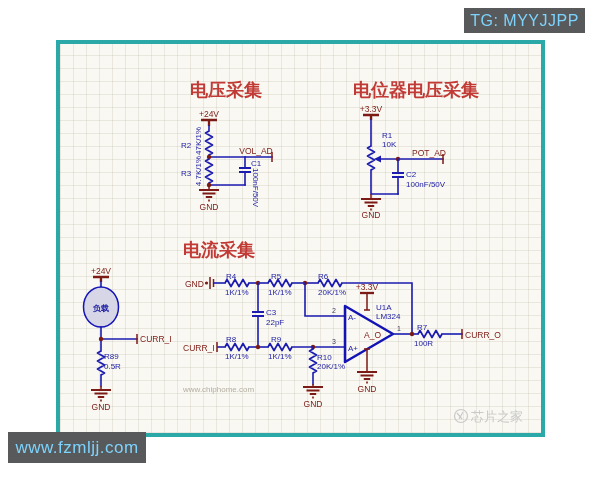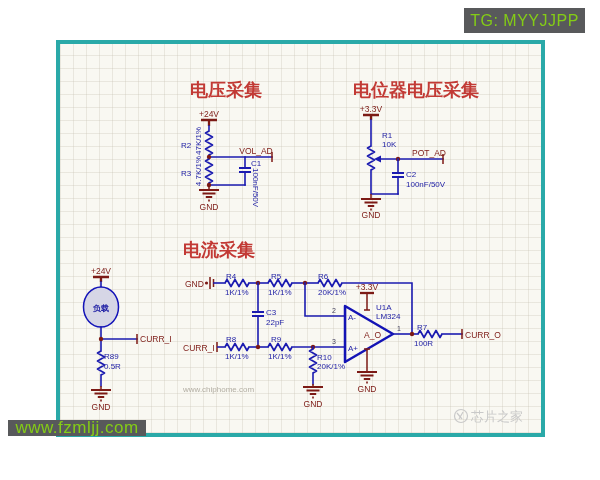--- a/index.html
+++ b/index.html
@@ -3,24 +3,24 @@
 <meta charset="utf-8">
 <style>
   html,body{margin:0;padding:0;background:#fff;}
   #stage{position:relative;width:600px;height:480px;background:#ffffff;overflow:hidden;
          font-family:"Liberation Sans",sans-serif;}
   #frame{position:absolute;left:56px;top:40px;width:489px;height:397px;box-sizing:border-box;
          border:4px solid #2aa9a8;background:#f9f8f2;
          background-image:
            repeating-linear-gradient(0deg, rgba(196,190,175,.30) 0 1px, transparent 1px 13px),
            repeating-linear-gradient(90deg, rgba(196,190,175,.30) 0 1px, transparent 1px 13px);}
-  .badge{position:absolute;background:#58595b;color:#84cc16;display:flex;align-items:center;
+  .badge{position:absolute;background:#58595b;color:#7dd3fc;display:flex;align-items:center;
          justify-content:center;letter-spacing:.5px;}
   #tg-badge{left:464px;top:8px;width:121px;height:25px;font-size:16px;}
-  #site-badge{left:8px;top:420px;width:138px;height:16px;font-size:17px;}
+  #site-badge{left:8px;top:432px;width:138px;height:31px;font-size:17px;}
   svg{position:absolute;left:0;top:0;}
   svg text{font-family:"Liberation Sans",sans-serif;}
   .wire{stroke:#1b1bb0;stroke-width:1.6;fill:none;stroke-linecap:square;}
   .comp{stroke:#1b1bb0;stroke-width:1.7;fill:none;stroke-linejoin:round;}
   .plate{stroke:#1b1bb0;stroke-width:2;fill:none;}
   .pwr{stroke:#7c1a15;stroke-width:2.3;fill:none;}
   .pwrthin{stroke:#7c1a15;stroke-width:1.5;fill:none;}
   .gndbar{stroke:#7c1a15;stroke-width:2;fill:none;}
   .dot{fill:#7c1a15;}
   .t-title{fill:#c23a35;font-weight:bold;font-size:18px;}

